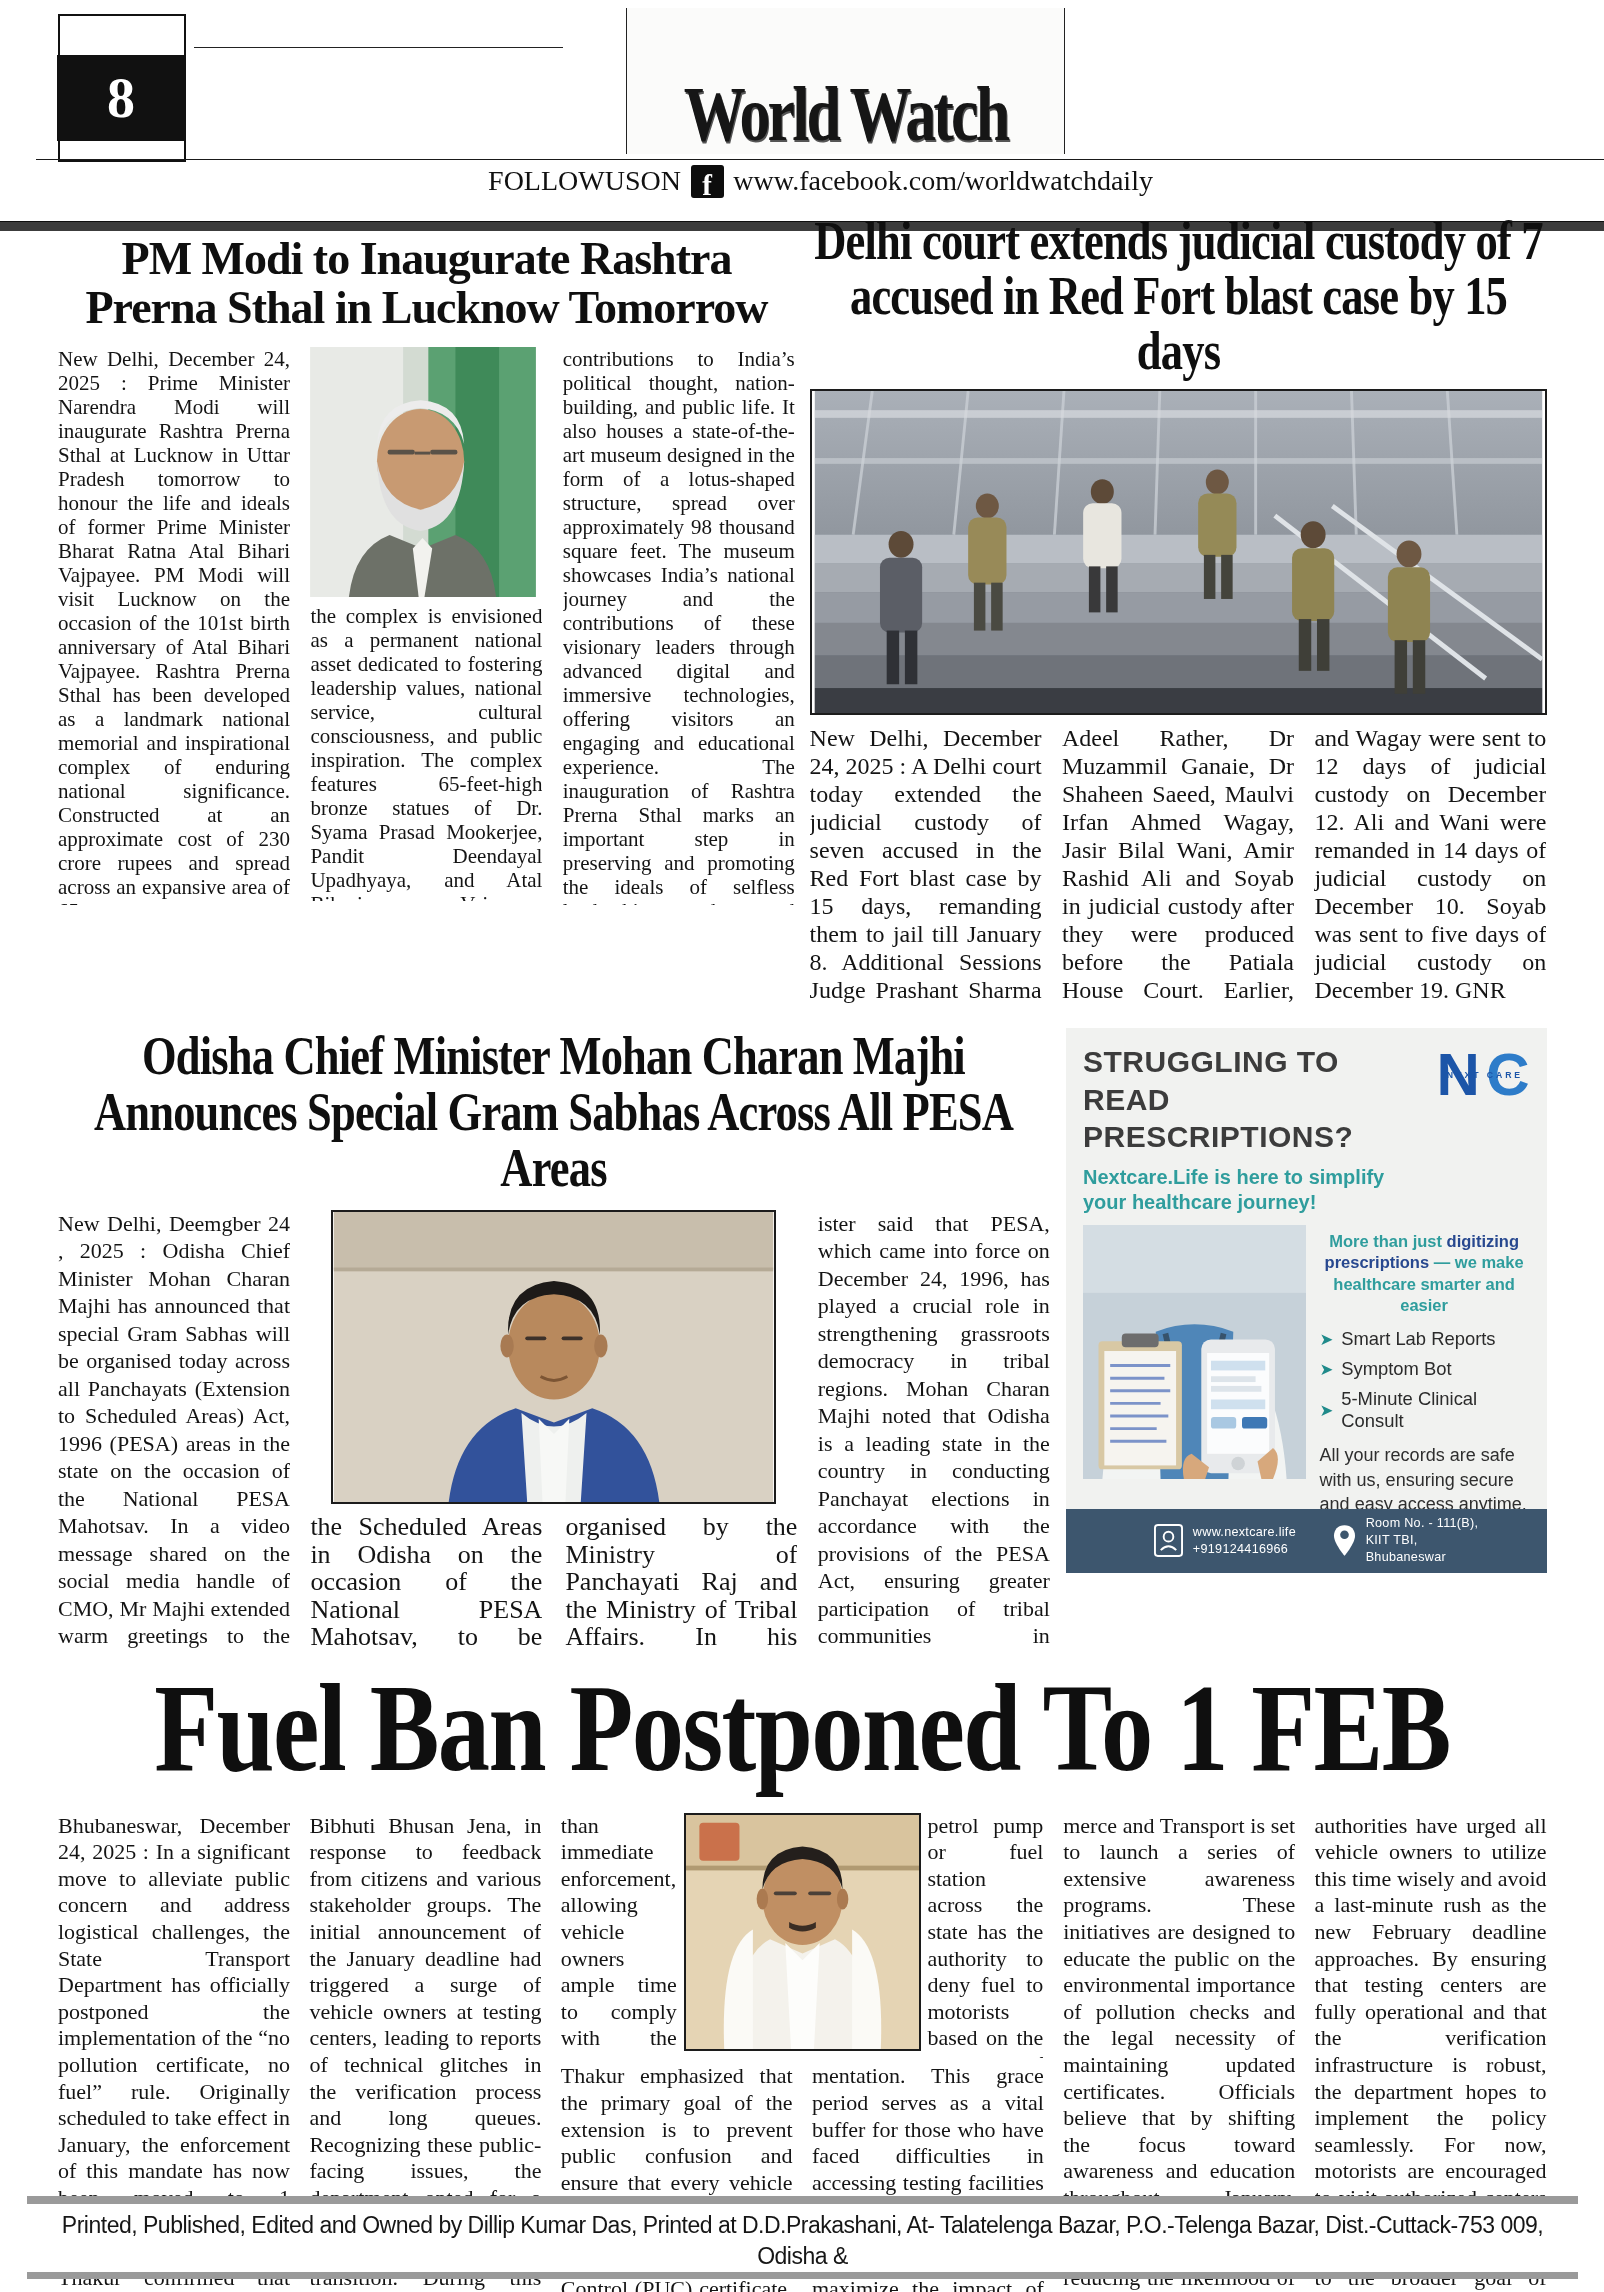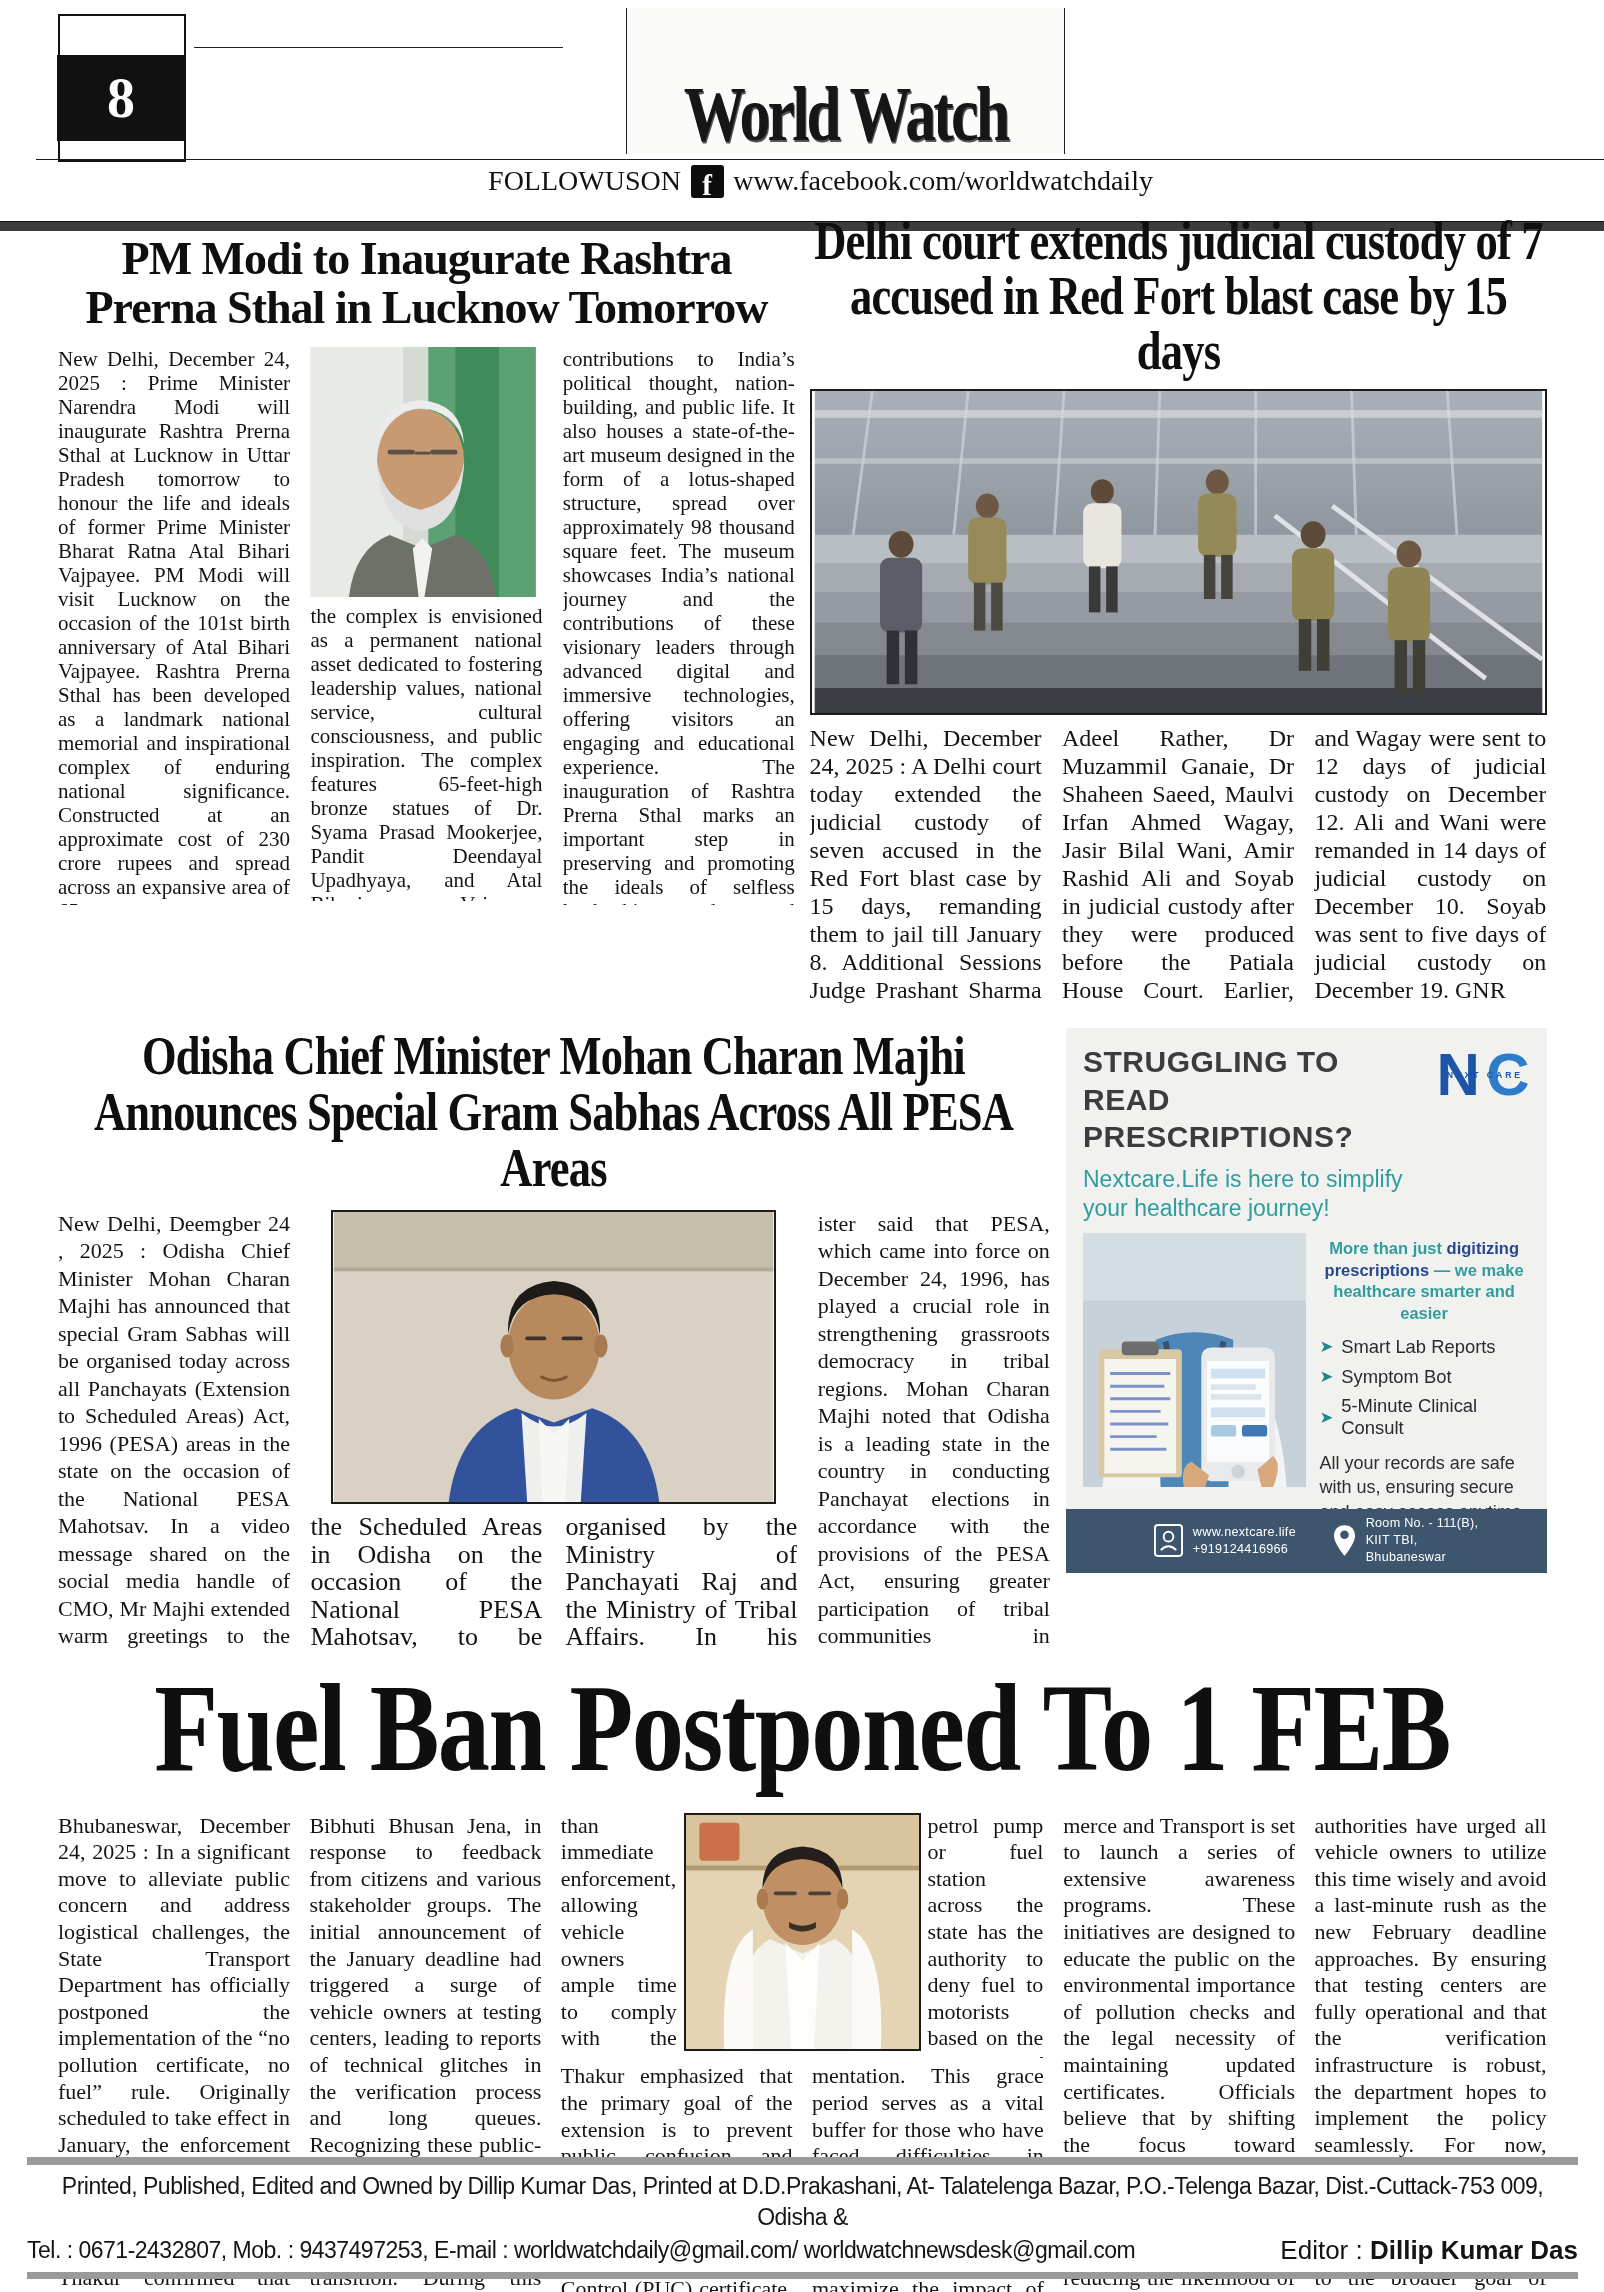--- a/index.html
+++ b/index.html
@@ -57,21 +57,21 @@
 
   
   #ad{width:482px;height:545px;background:#f1f2f0;position:relative;overflow:hidden;font-family:"Liberation Sans","DejaVu Sans",sans-serif;}
   .ad-inner{padding:15.5px 17.5px 0 17.5px;}
   .ad-toprow{display:flex;justify-content:space-between;align-items:flex-start;}
   .ad-headline{font-size:30px;font-weight:bold;color:#3c3c3c;line-height:1.25;letter-spacing:0.5px;width:320px;}
   .nc-logo{position:relative;width:93px;height:68px;flex:none;margin-top:1.9px;}
   .nc-n{position:absolute;left:0;top:0;font-size:60px;font-weight:bold;color:#1c55a8;line-height:1;}
   .nc-c{position:absolute;right:0;top:0;font-size:60px;font-weight:bold;color:#2d7cc9;line-height:1;}
   .nc-text{position:absolute;left:1.9px;top:25px;width:100%;text-align:center;font-size:8.7px;font-weight:bold;letter-spacing:2.9px;color:#1c55a8;}
-  .ad-sub{margin-top:9.7px;font-size:23px;font-weight:normal;color:#2f9d9d;line-height:1.25;width:349px;}
+  .ad-sub{margin-top:9.7px;font-size:20px;font-weight:bold;color:#2f9d9d;line-height:1.25;width:349px;}
   .ad-midrow{display:flex;gap:13.6px;margin-top:9.7px;}
   .ad-photo{width:223px;height:254px;flex:none;}
   .ad-right{width:209px;}
   .ad-pitch{font-size:16.5px;font-weight:bold;line-height:1.3;text-align:center;color:#2f9d9d;margin-top:5.8px;}
   .ad-pitch .hl{color:#27488f;}
   .ad-bullets{margin-top:11.6px;}
   .ad-bullet{display:flex;align-items:center;gap:7.8px;font-size:18.4px;color:#2b2b2b;margin-top:7.8px;}
   .ad-arrow{color:#1f8a8a;font-size:16.5px;line-height:1;}
   .ad-assure{margin-top:11.6px;font-size:18px;color:#2e2e2e;line-height:1.35;}
   .ad-query{padding:13.6px 17.5px 0 17.5px;}
@@ -398,21 +398,17 @@
         </div>
         <div class="col coltext">merce and Transport is set to launch a series of extensive awareness programs. These initiatives are designed to educate the public on the environmental importance of pollution checks and the legal necessity of maintaining updated certificates. Officials believe that by shifting the focus toward awareness and education throughout January, compliance rates will improve naturally, reducing the likelihood of friction between fuel station operators and the public when the rule finally takes effect. Transport</div>
         <div class="col coltext">authorities have urged all vehicle owners to utilize this time wisely and avoid a last-minute rush as the new February deadline approaches. By ensuring that testing centers are fully operational and that the verification infrastructure is robust, the department hopes to implement the policy seamlessly. For now, motorists are encouraged to visit authorized centers at their earliest convenience to contribute to the broader goal of reducing vehicular emissions and improving air quality across the state. Tathya</div>
       </div>
     </article>
   </div>
 
   <footer class="pfoot">
     <div class="frule"></div>
     <div class="fline first">Printed, Published, Edited and Owned by Dillip Kumar Das, Printed at D.D.Prakashani, At- Talatelenga Bazar, P.O.-Telenga Bazar, Dist.-Cuttack-753 009, Odisha &amp;</div>
-    <div class="f3row">
-      <span class="f3left">Tel. : 0671-2432807, Mob. : 9437497253, E-mail : worldwatchdaily@gmail.com/ worldwatchnewsdesk@gmail.com</span>
-      <span class="f3right"><span>Editor : </span><b>Dillip Kumar Das</b></span>
-    </div>
     <div class="frule"></div>
   </footer>
 
 </div>
 
 
 </body></html>

